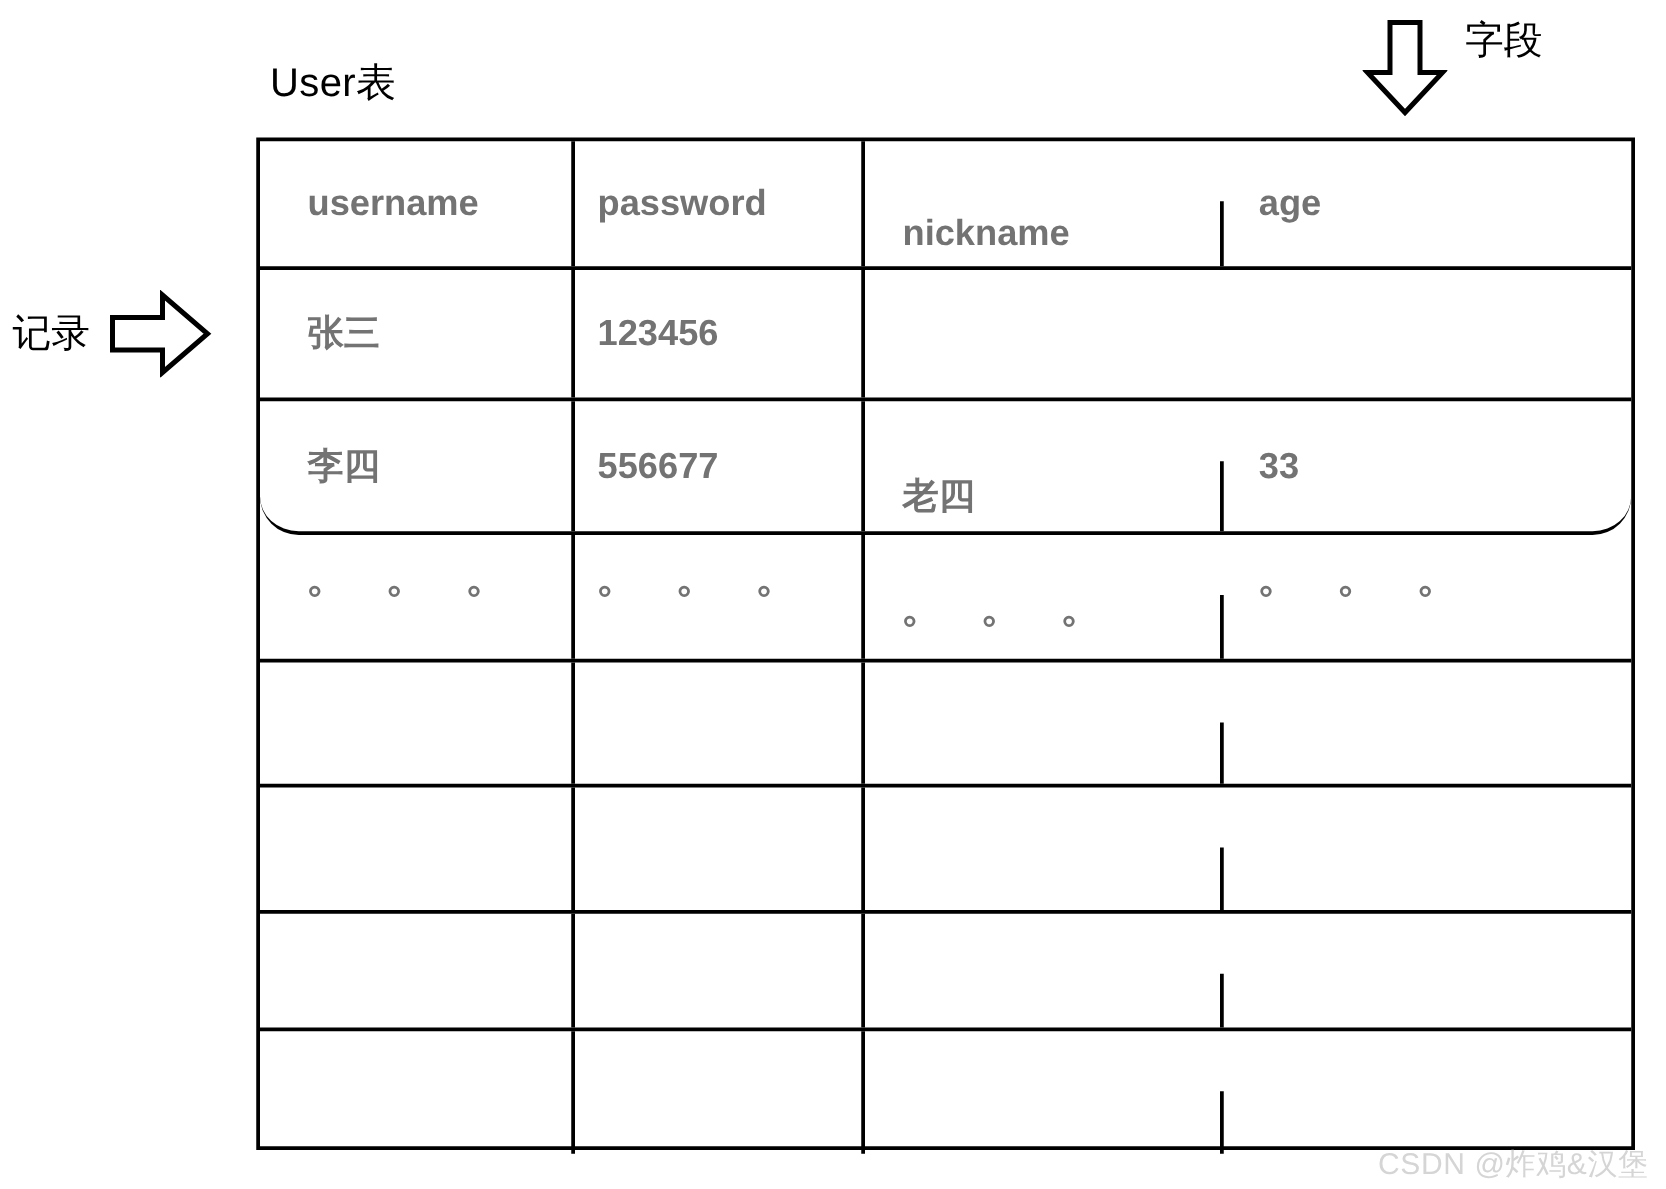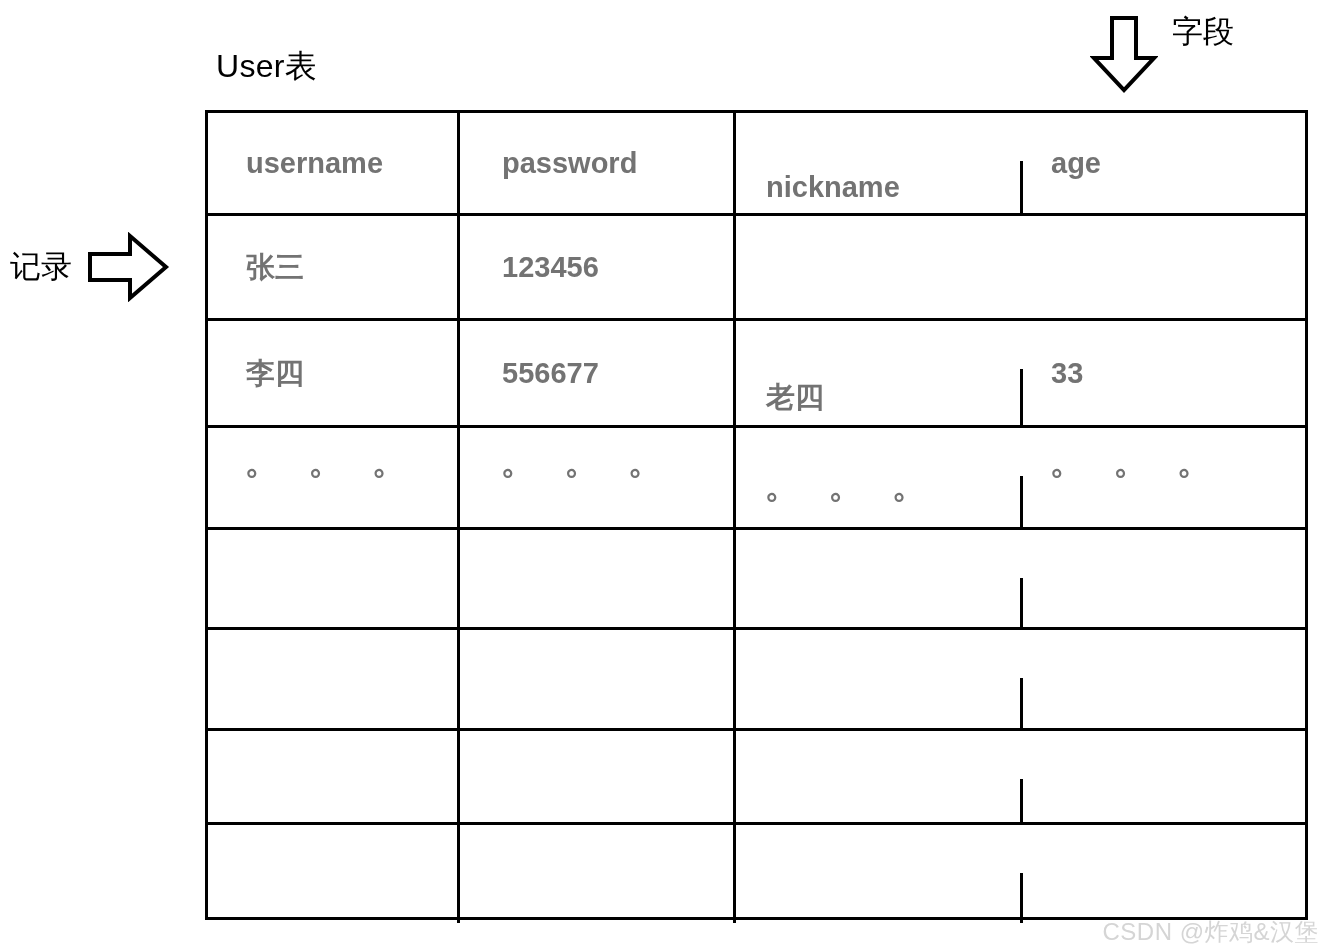--- a/index.html
+++ b/index.html
@@ -95,27 +95,27 @@
     line-height: 34px;
     color: #737373;
     overflow: hidden;
     white-space: nowrap;
     font-weight: bold;
   }
   .db-cell.last { border-right: none; }
 
   
   .col-0 { width: 252px; padding-left: 38px; }
-  .col-1 { width: 276px; padding-left: 42px; }
+  .col-1 { width: 232px; padding-left: 18px; }
   .col-2 { width: 287px; padding-left: 30px; margin-top: 48px; }
   .col-3 { width: 282px; padding-left: 28px; }
 
   .r-head  { height: 103px; }
   .r-data1 { height: 105px; }
-  .r-data2 { height: 107px; }
+  .r-data2 { height: 107px; border-radius: 31px; }
   .r-dots  { height: 102px; }
   .r-e1    { height: 100px; }
   .r-e2    { height: 101px; }
   .r-e3    { height: 94px;  }
   .r-e4    { height: 98px;  }
 
   
   .dots {
     display: inline-block;
     font-size: 29px;

